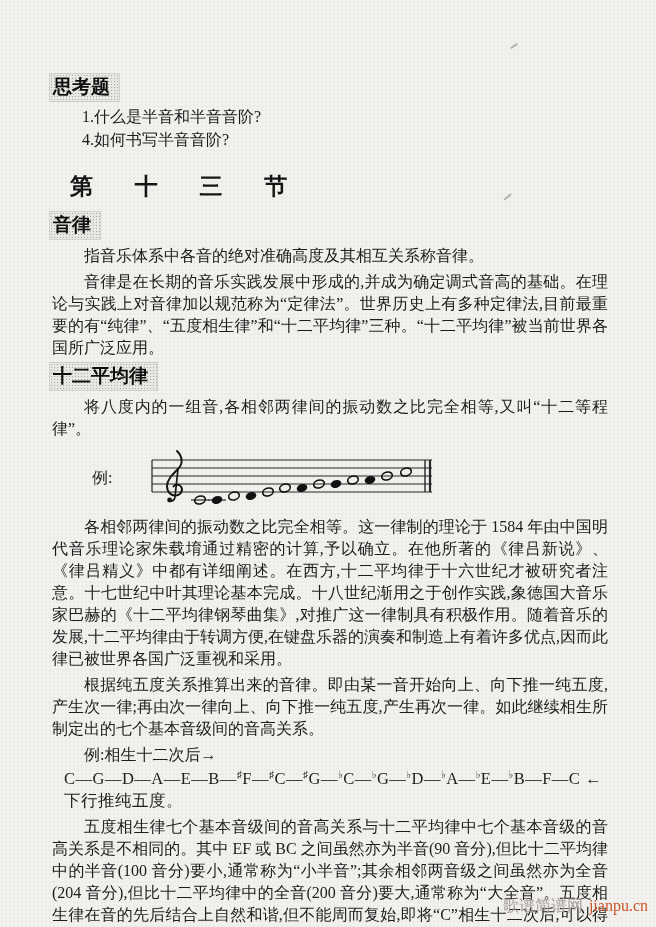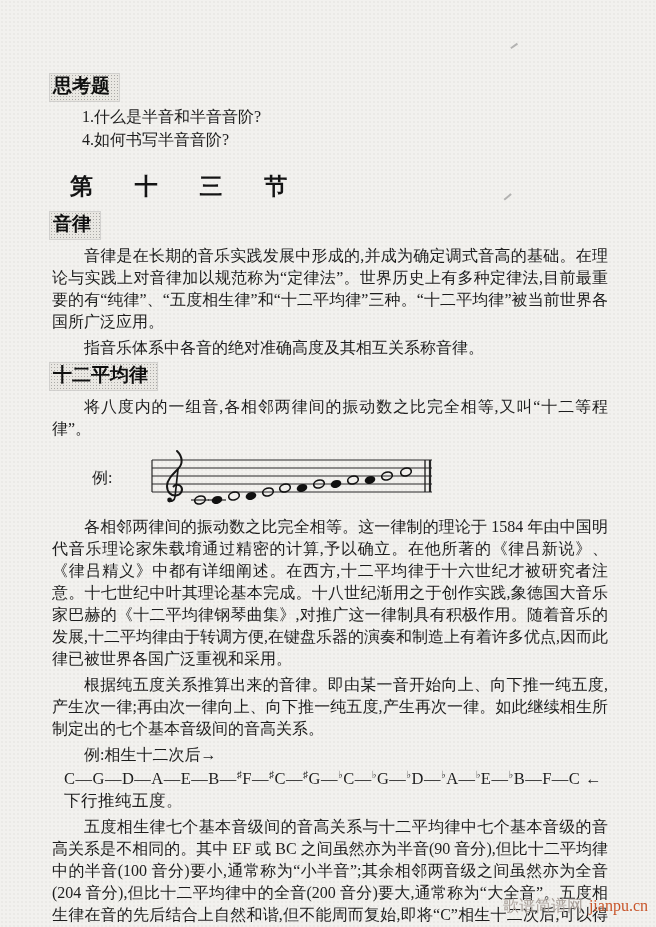--- a/index.html
+++ b/index.html
@@ -13,21 +13,21 @@
   }
   .page{
     position:absolute;inset:0;
     padding:74px 48px 0 52px;
     box-sizing:border-box;
     background-image:radial-gradient(rgba(90,85,80,0.05) 1px, transparent 1px);
     background-size:4px 4px;
   }
   .sec-h{
     display:inline-block;
-    font-family:Liberation Mono, monospace;
+    font-family:Liberation Sans, sans-serif;
     font-weight:700;
     font-size:19px;
     line-height:1.1;
     color:#0f0f0f;
     padding:3px 9px 3px 3px;
     margin:0 0 4px -2px;
     background-color:#e9e7e2;
     background-image:radial-gradient(rgba(70,70,70,0.38) 0.8px, transparent 1px);
     background-size:3px 3px;
     box-shadow:0 0 0 1px rgba(120,120,120,0.25);
@@ -91,22 +91,22 @@
 
 <div class="page">
 
   <div class="sec-h">思考题</div>
   <div class="q-item">1.什么是半音和半音音阶?</div>
   <div class="q-item">4.如何书写半音音阶?</div>
 
   <div class="chapter">第 十 三 节</div>
 
   <div class="sec-h">音律</div>
+  <p class="body-par">指音乐体系中各音的绝对准确高度及其相互关系称音律。</p>
   <p class="body-par">音律是在长期的音乐实践发展中形成的,并成为确定调式音高的基础。在理论与实践上对音律加以规范称为“定律法”。世界历史上有多种定律法,目前最重要的有“纯律”、“五度相生律”和“十二平均律”三种。“十二平均律”被当前世界各国所广泛应用。</p>
-  <p class="body-par">指音乐体系中各音的绝对准确高度及其相互关系称音律。</p>
 
   <div class="sec-h">十二平均律</div>
   <p class="body-par">将八度内的一组音,各相邻两律间的振动数之比完全相等,又叫“十二等程律”。</p>
 
   <div class="fig-row">
     <span class="fig-label">例:</span>
     <svg width="330" height="62" viewBox="0 0 330 62">
       <g stroke="#262626" stroke-width="1.2">
         <line x1="30" y1="12" x2="310" y2="12"></line>
         <line x1="30" y1="20" x2="310" y2="20"></line>

